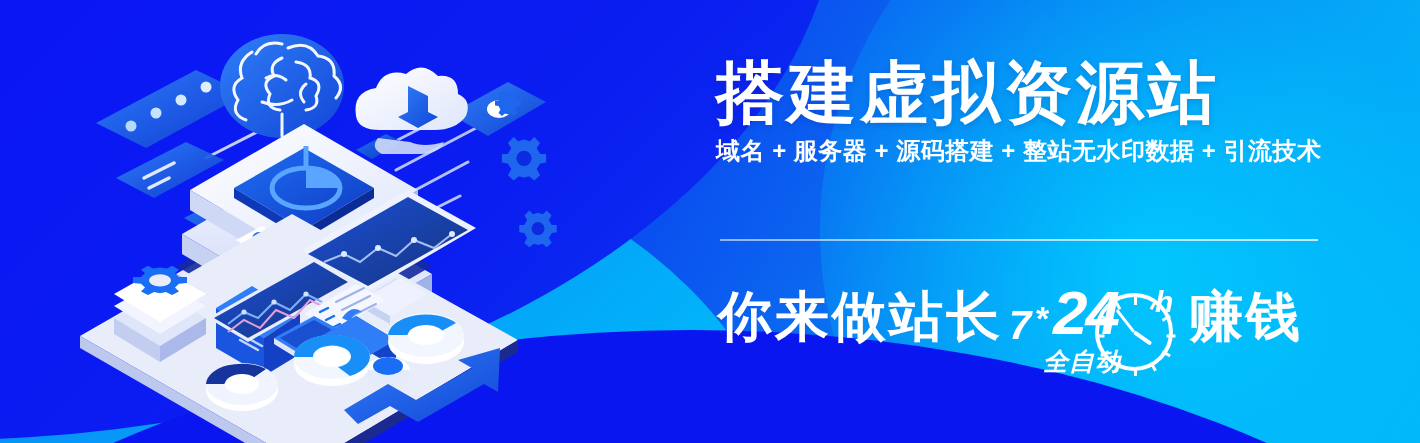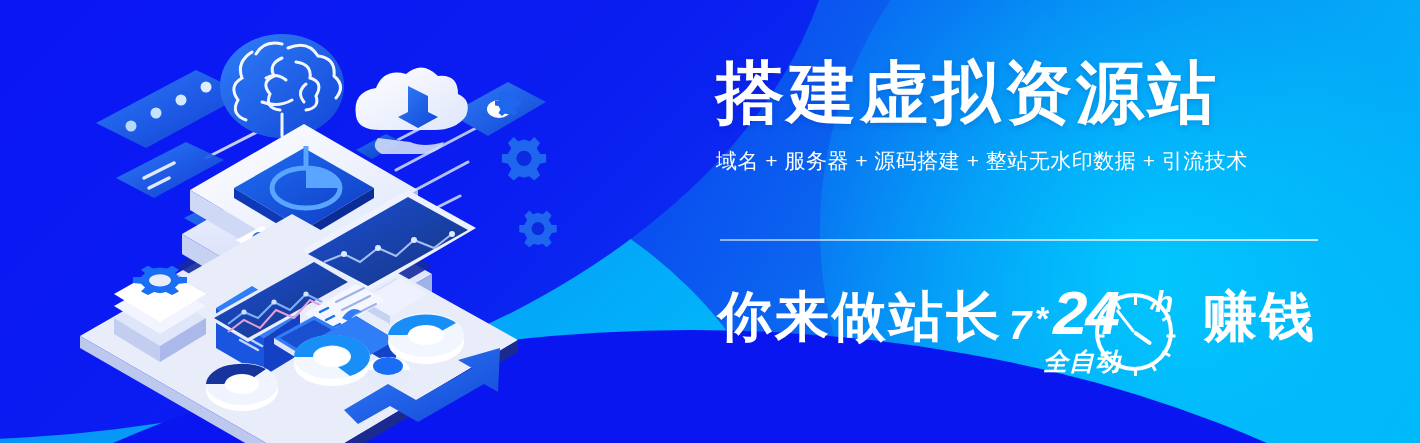--- a/index.html
+++ b/index.html
@@ -47,38 +47,38 @@
 
   
   .copy { position:absolute; left:716px; top:58px; width:620px; }
 
   .headline {
     font-size:68px; font-weight:bold; color:#ffffff;
     letter-spacing:4px; line-height:1.02; white-space:nowrap;
     text-shadow:0 2px 6px rgba(0,20,120,.18);
   }
   .subline {
-    margin-top:20px;
-    font-size:21px; font-weight:normal; color:#ffffff;
+    margin-top:8px;
+    font-size:24px; font-weight:bold; color:#ffffff;
     letter-spacing:.5px; white-space:nowrap;
   }
   .divider {
     position:absolute; left:720px; top:239px; width:598px; height:2px;
     background:linear-gradient(90deg,rgba(255,255,255,.55),rgba(255,255,255,.75));
   }
 
   
   .claim {
     position:absolute; left:718px; top:281px;
     display:flex; align-items:flex-start; white-space:nowrap;
   }
   .claim-left, .claim-right {
     font-size:54px; font-weight:bold; color:#ffffff; letter-spacing:3px;
   }
-  .claim-right { margin-left:14px; }
+  .claim-right { }
 
   
   .promo {
     position:relative;
     display:inline-block;
     width:180px; height:96px;
     margin-left:6px;
   }
   .clock {
     position:absolute; left:86px; top:12px;

